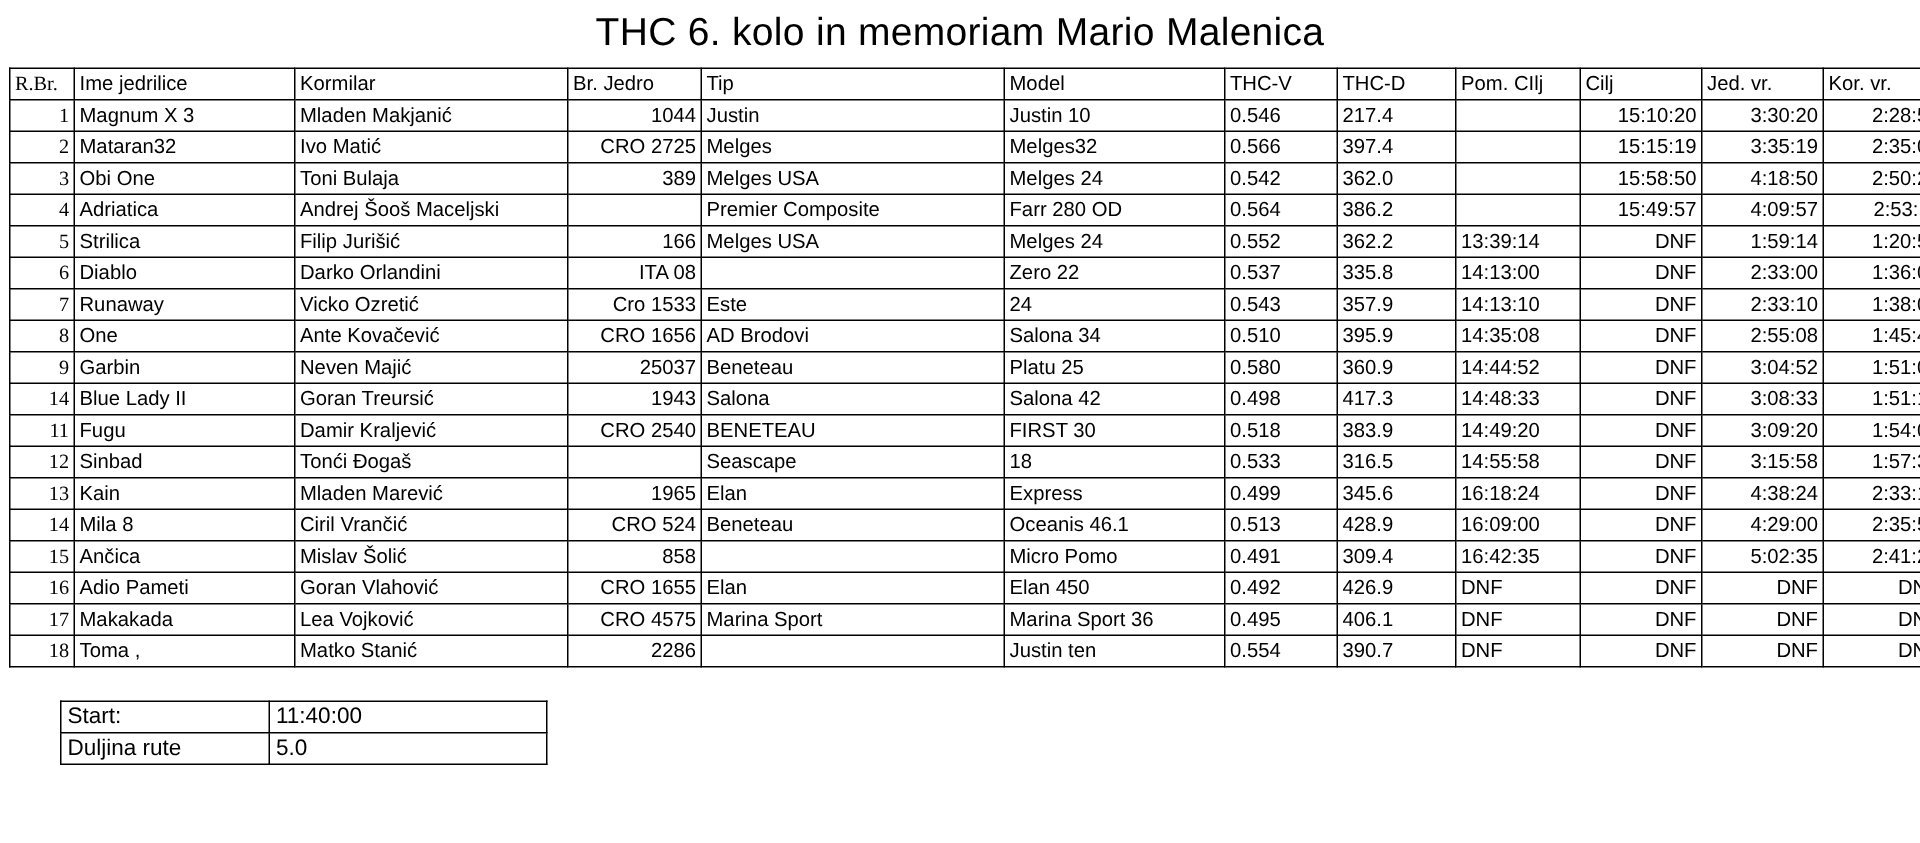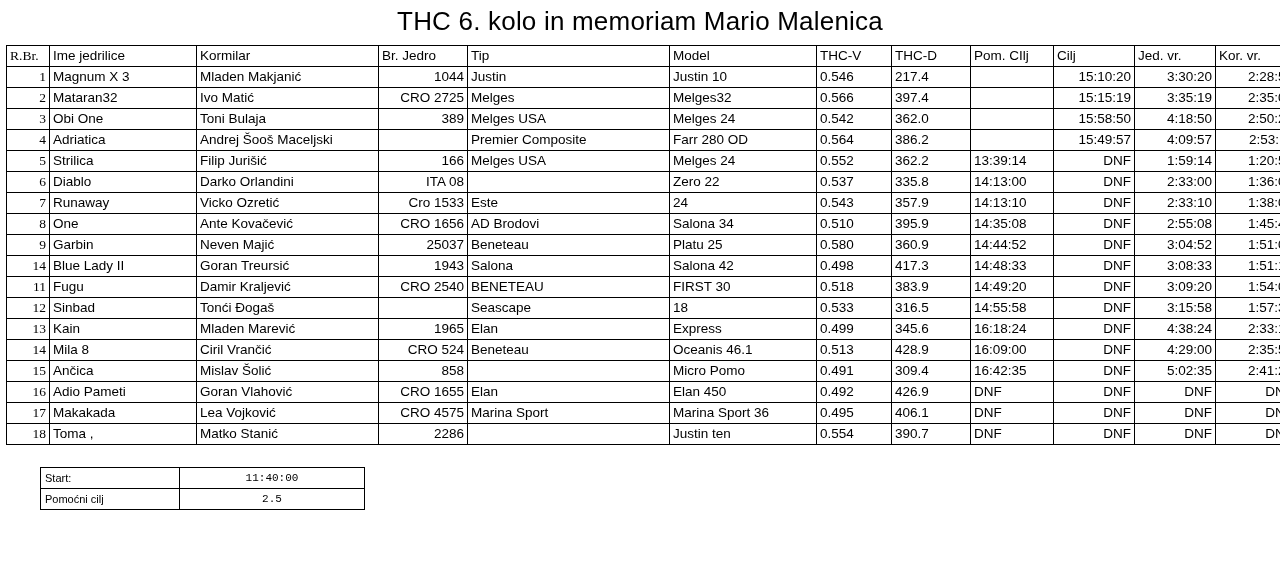--- a/index.html
+++ b/index.html
@@ -62,28 +62,28 @@
   td.num-right { text-align: right; }
 
   table.summary {
     border-collapse: collapse;
     margin-left: 40px;
     margin-top: 22px;
     table-layout: fixed;
   }
   table.summary td {
     border: 1px solid #000000;
-    font-size: 11px;
+    font-size: 15px;
     height: 20px;
     padding: 0 4px;
     line-height: 18px;
     white-space: nowrap;
   }
   .s-label { width: 130px; text-align: left; }
-  .s-value { width: 176px; text-align: center; font-family: Liberation Mono, monospace; }
+  .s-value { width: 176px; text-align: left; }
 </style>
 </head>
 <body>
 
 <div class="page">
 
   <div class="title">THC 6. kolo in memoriam Mario Malenica</div>
 
   <table class="results">
     <thead>
@@ -359,19 +359,19 @@
       </tbody>
   </table>
 
   <table class="summary">
     <tbody id="summary-body">
         <tr>
           <td class="s-label">Start:</td>
           <td class="s-value">11:40:00</td>
         </tr>
         <tr>
-          <td class="s-label">Pomoćni cilj</td>
-          <td class="s-value">2.5</td>
+          <td class="s-label">Duljina rute</td>
+          <td class="s-value">5.0</td>
         </tr>
       </tbody>
   </table>
 
 </div>
 
 </body></html>

